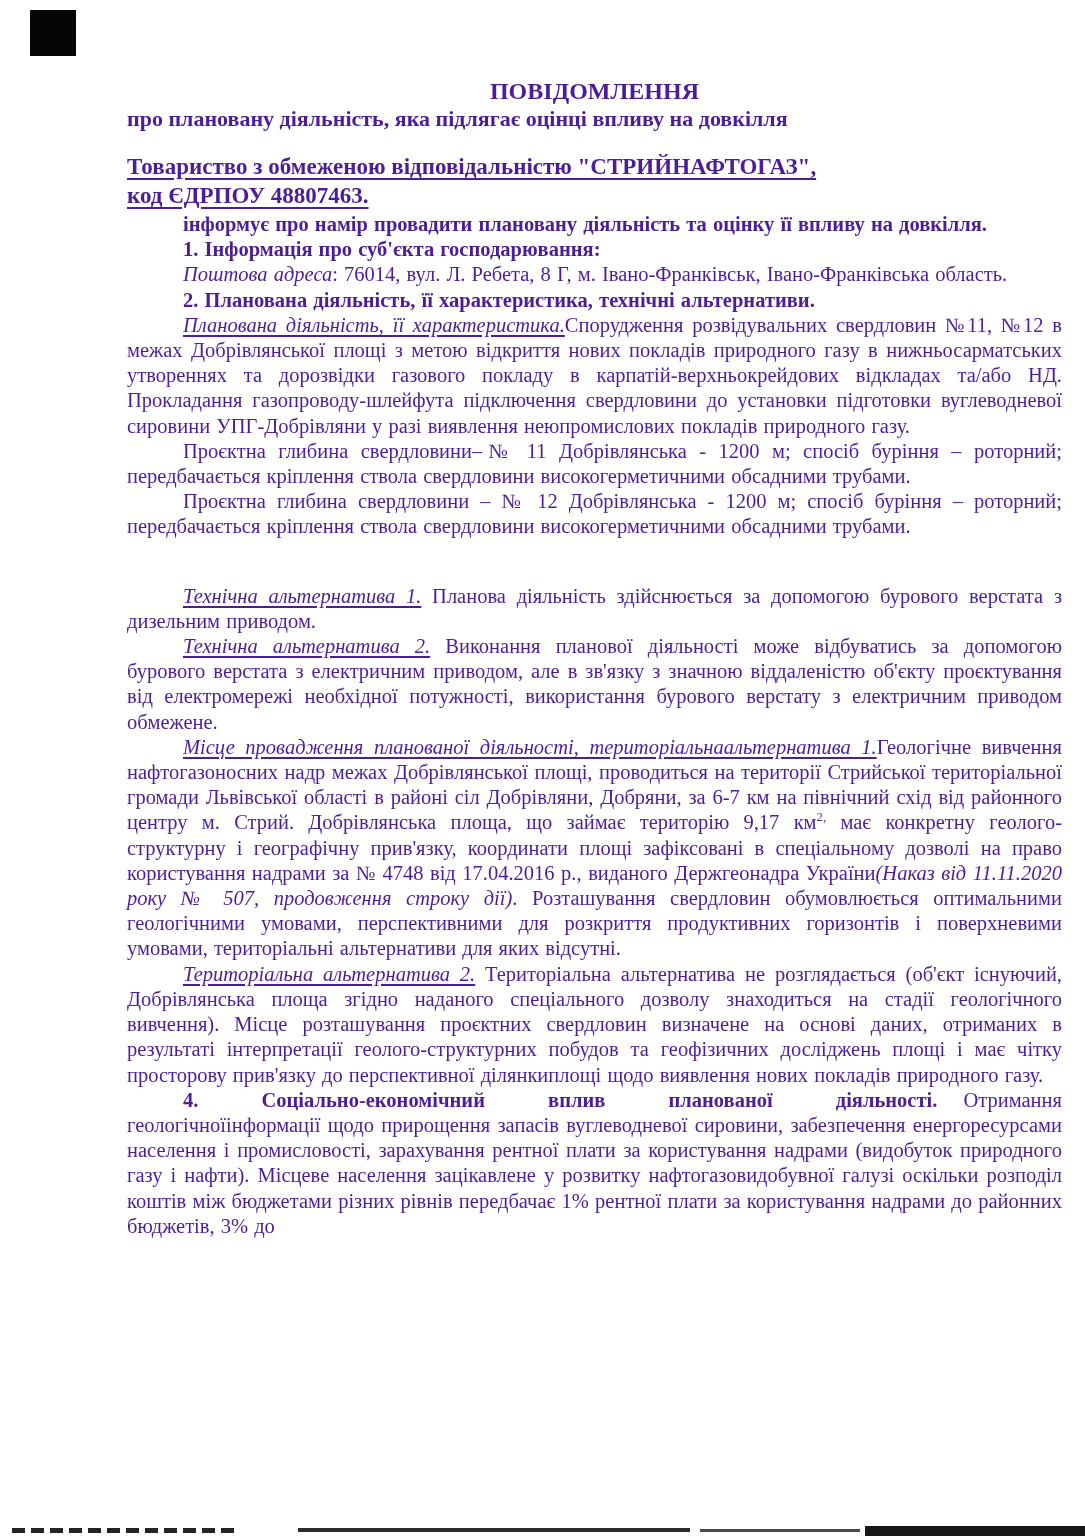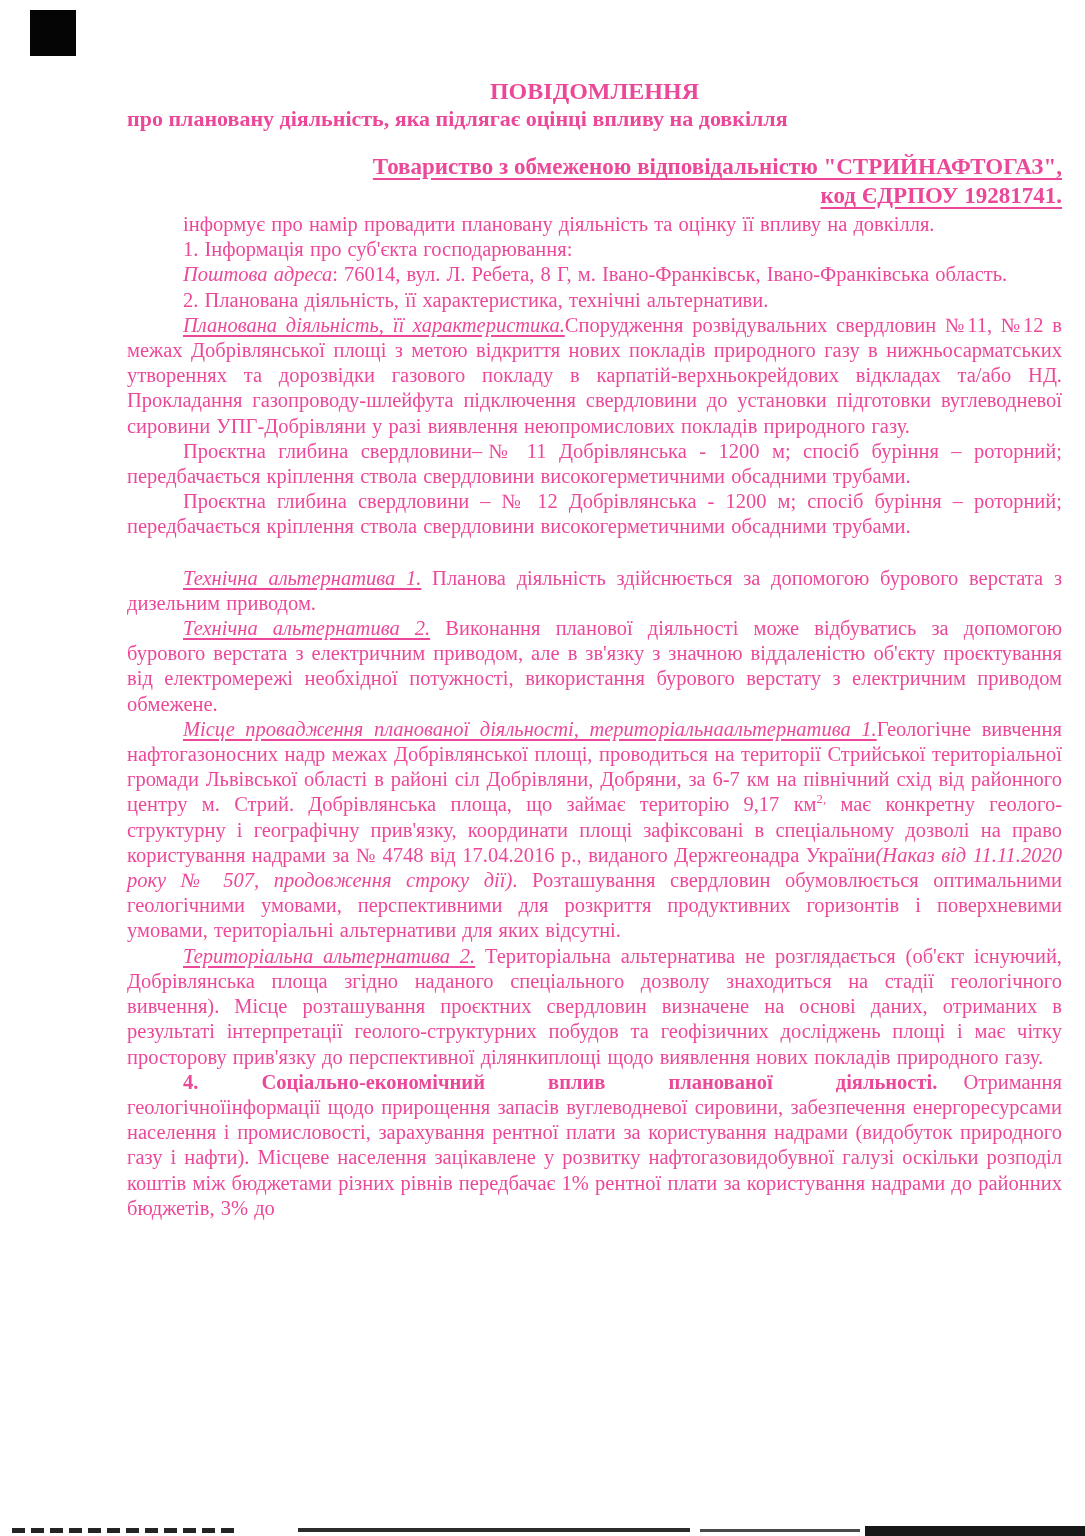--- a/index.html
+++ b/index.html
@@ -7,48 +7,48 @@
     width:1085px; height:1536px;
     background:#ffffff;
     position:relative;
     overflow:hidden;
     font-family:"Liberation Serif", serif;
   }
   .page {
     position:absolute; inset:0;
     padding:78px 23px 0 127px;
     box-sizing:border-box;
-    color:#ec4899;
+    color:#4c1d95;
     font-size:20.5px;
     line-height:25.2px;
   }
   .doc-title {
     font-size:24px; line-height:27px; font-weight:700;
     text-align:center;
   }
   .doc-subtitle {
     font-size:22px; line-height:27px; font-weight:700;
   }
   .company-block { margin-top:20px; }
   .company-line {
     font-size:23px; line-height:29px; font-weight:700;
-    text-align:right;
+    text-align:left;
     text-decoration:underline;
     text-underline-offset:4px;
   }
   .body-text { margin-top:2px; }
   .para {
     margin:0;
     text-align:justify;
     text-indent:56px;
     word-spacing:1px;
   }
-  .para.gap-top { margin-top:26px; }
+  .para.gap-top { margin-top:44px; }
   .s-r { }
-  .s-b { font-weight:400; }
+  .s-b { font-weight:700; }
   .s-bw { font-weight:700; word-spacing:38px; }
   .s-i { font-style:italic; }
   .s-iu { font-style:italic; text-decoration:underline; text-underline-offset:3px; }
   .s-sup { vertical-align:super; font-size:0.62em; line-height:0; }
   
   .corner-square {
     position:absolute; left:30px; top:10px;
     width:46px; height:46px; background:#050505;
   }
   .bottom-band { position:absolute; left:0; bottom:0; width:1085px; height:14px; }
@@ -73,21 +73,21 @@
 <body>
 
 <div class="corner-square"></div>
 
 <div class="page">
   <div class="doc-title">ПОВІДОМЛЕННЯ</div>
   <div class="doc-subtitle">про плановану діяльність, яка підлягає оцінці впливу на довкілля</div>
 
   <div class="company-block">
     <div class="company-line">Товариство з обмеженою відповідальністю "СТРИЙНАФТОГАЗ",</div>
-    <div class="company-line">код ЄДРПОУ 19281741.</div>
+    <div class="company-line">код ЄДРПОУ 48807463.</div>
   </div>
 
   <div class="body-text">
       <p class="para"><span class="s-b">інформує про намір провадити плановану діяльність та оцінку її впливу на довкілля.</span></p>
       <p class="para"><span class="s-b">1.  Інформація про суб'єкта господарювання:</span></p>
       <p class="para"><span class="s-i">Поштова адреса</span><span class="s-r">: 76014, вул. Л. Ребета, 8 Г, м. Івано-Франківськ, Івано-Франківська область.</span></p>
       <p class="para"><span class="s-b">2.  Планована діяльність, її характеристика, технічні альтернативи.</span></p>
       <p class="para"><span class="s-iu">Планована діяльність, її характеристика.</span><span class="s-r">Спорудження розвідувальних свердловин №11, №12 в межах Добрівлянської площі з метою відкриття нових покладів природного газу в нижньосарматських утвореннях та дорозвідки газового покладу в карпатій-верхньокрейдових відкладах та/або НД. Прокладання газопроводу-шлейфута підключення свердловини до установки підготовки вуглеводневої сировини УПГ-Добрівляни у разі виявлення неюпромислових покладів природного газу.</span></p>
       <p class="para"><span class="s-r">Проєктна глибина свердловини–№ 11 Добрівлянська - 1200 м; спосіб буріння – роторний; передбачається кріплення ствола свердловини високогерметичними обсадними трубами.</span></p>
       <p class="para"><span class="s-r">Проєктна глибина свердловини – № 12 Добрівлянська - 1200 м; спосіб буріння – роторний; передбачається кріплення ствола свердловини високогерметичними обсадними трубами.</span></p>

